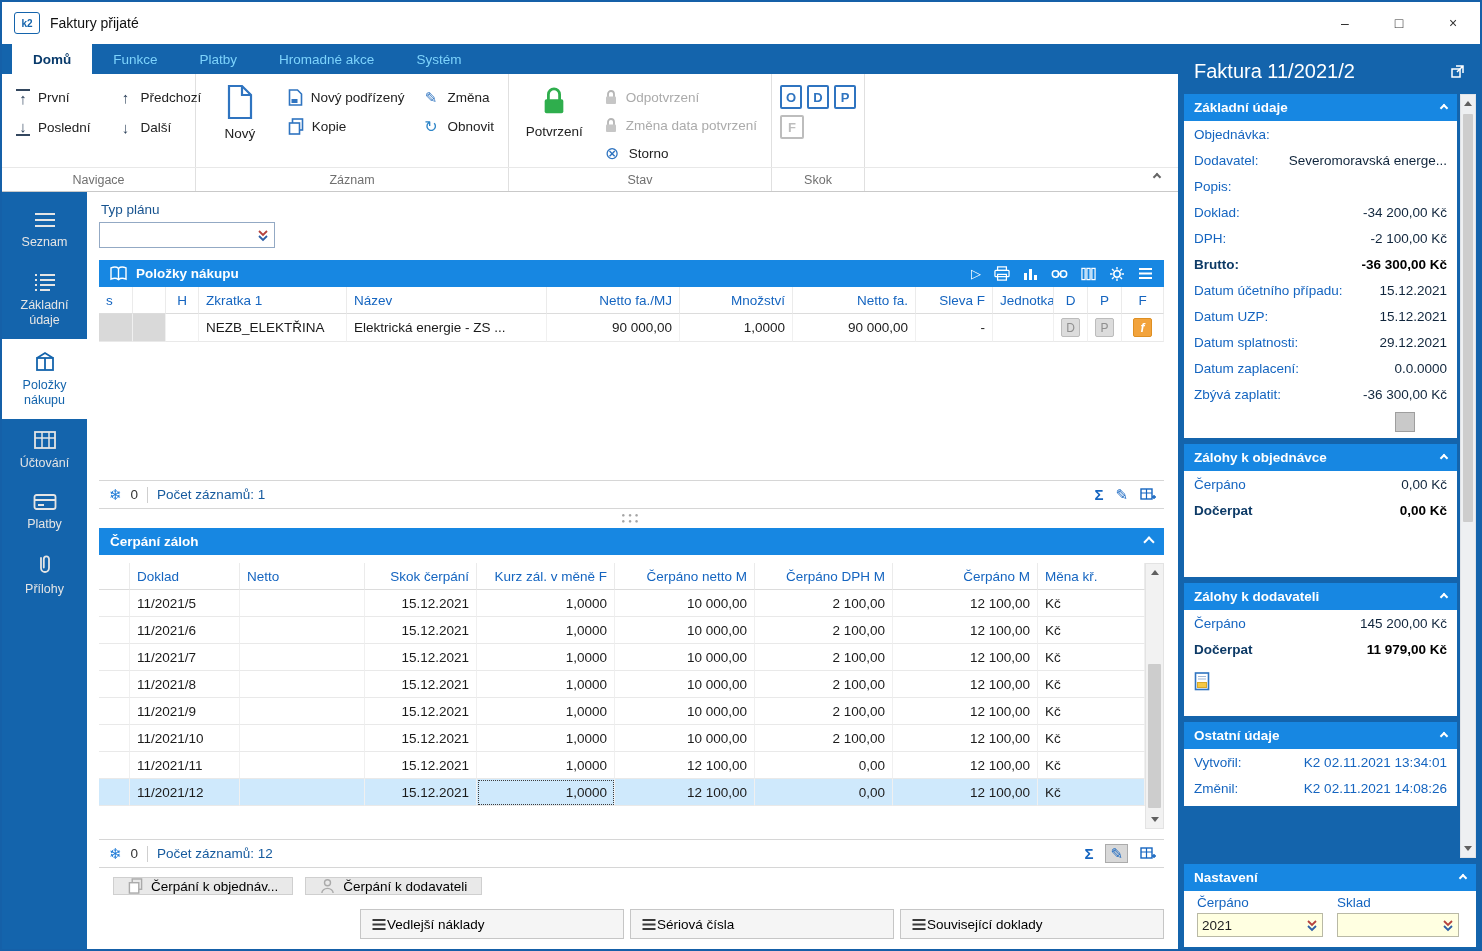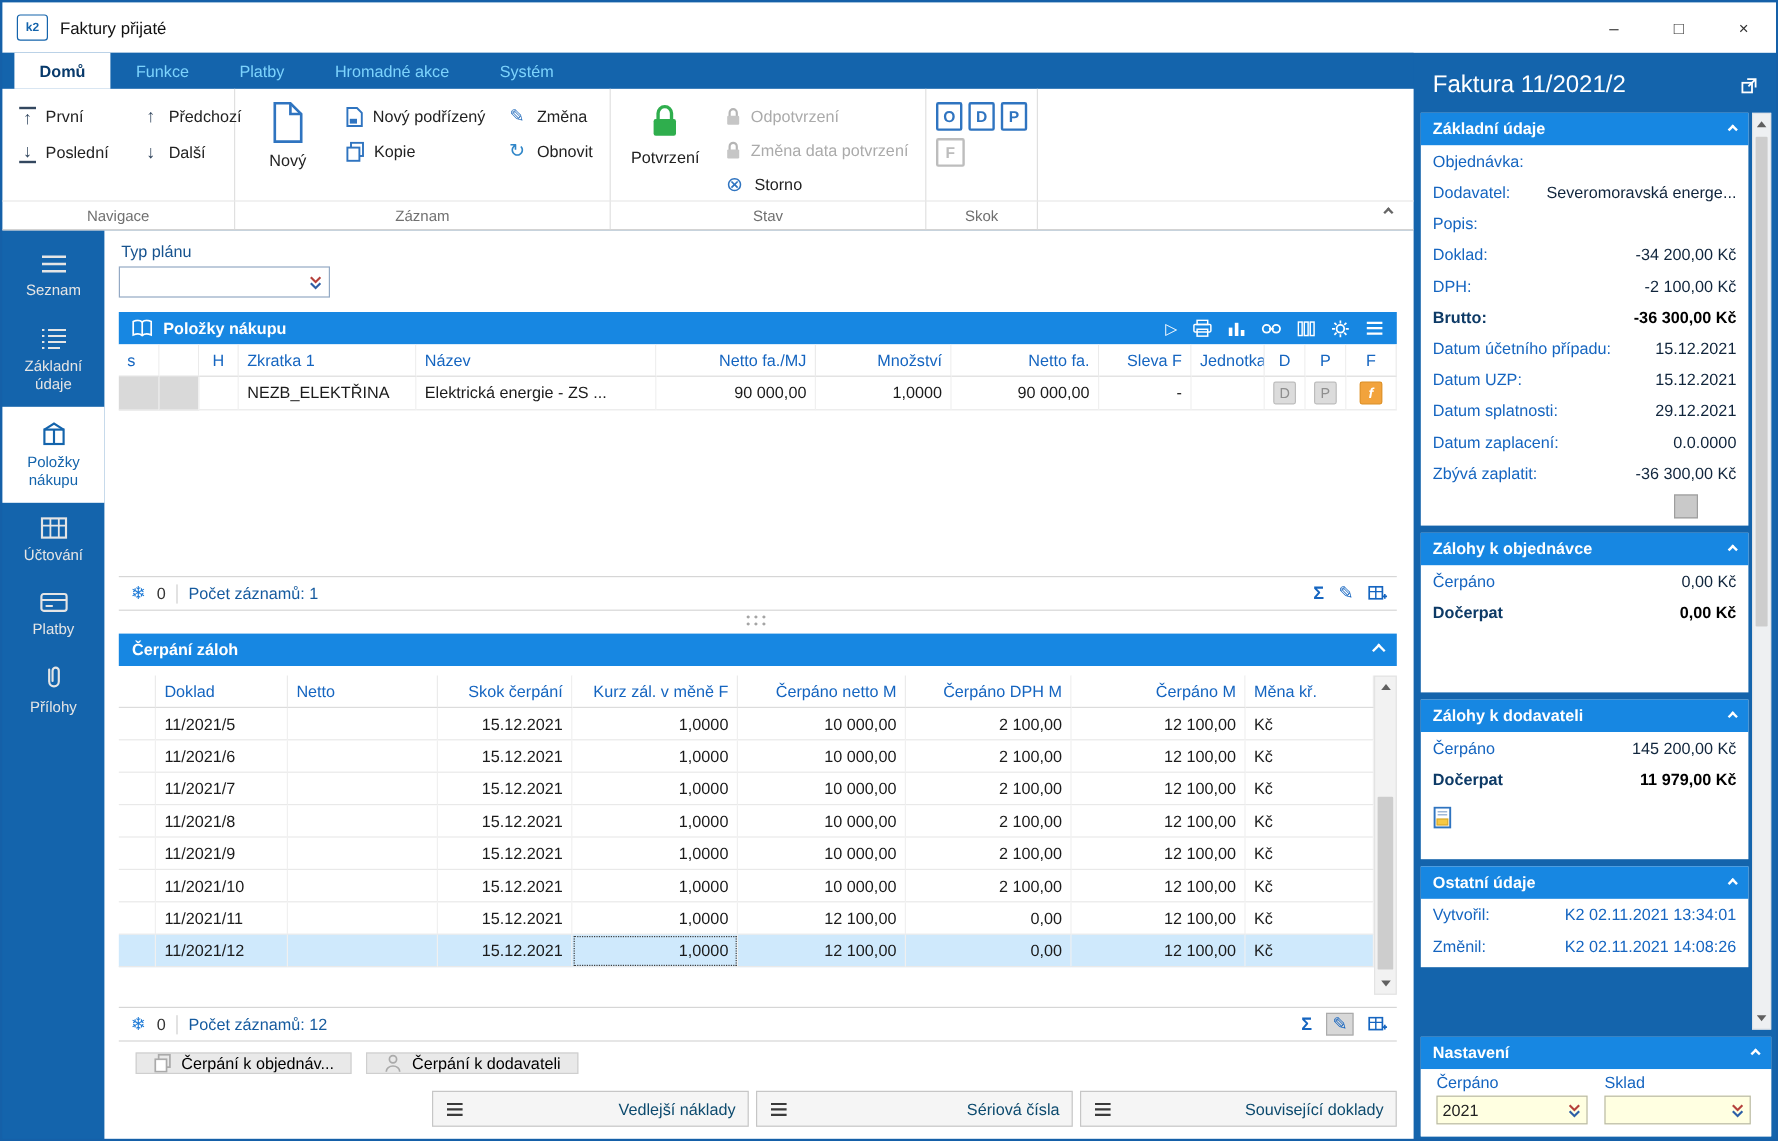--- a/index.html
+++ b/index.html
@@ -105,21 +105,21 @@
   .tri-down { width:0; height:0; border-left:4px solid transparent; border-right:4px solid transparent; border-top:5px solid #606060; }
   .sb-track { flex:1; width:100%; position:relative; }
   .sb-thumb { position:absolute; left:2px; right:2px; background:#cdcdcd; border-radius:1px; }
   .thumb-bottom { top:36%; bottom:3px; }
   .thumb-top { top:2px; height:56%; }
 
   .sub-row { display:flex; gap:12px; margin:9px 0 0 14px; flex:0 0 auto; }
   .sub-btn { height:18px; background:#e9e9e9; border:1px solid #cfcfcf; color:#000000; display:flex; align-items:flex-end; gap:8px; padding:0 14px; }
   .bottom-row { display:flex; gap:6px; margin-top:14px; justify-content:flex-end; flex:0 0 auto; }
   .bottom-btn { width:264px; height:30px; background:#f5f5f5; border:1px solid #c6c6c6; display:flex; align-items:center; padding:0 10px; }
-  .bottom-btn .blabel { flex:1; text-align:right; color:#0c4a6e; }
+  .bottom-btn .blabel { flex:1; text-align:left; color:#000000; }
 
   
   .panel-title-row { height:50px; display:flex; align-items:center; padding:4px 10px 0 10px; color:#fff; flex:0 0 auto; }
   .panel-title { font-size:20px; }
   .popup-ic { margin-left:auto; display:flex; }
   .panel-scroll { flex:1; display:flex; gap:3px; min-height:0; }
   .cards { flex:1; display:flex; flex-direction:column; gap:6px; min-width:0; }
   .card { background:#fff; display:flex; flex-direction:column; flex:0 0 auto; }
   .card.h133 { height:133px; }
   .card.h84 { height:84px; }

